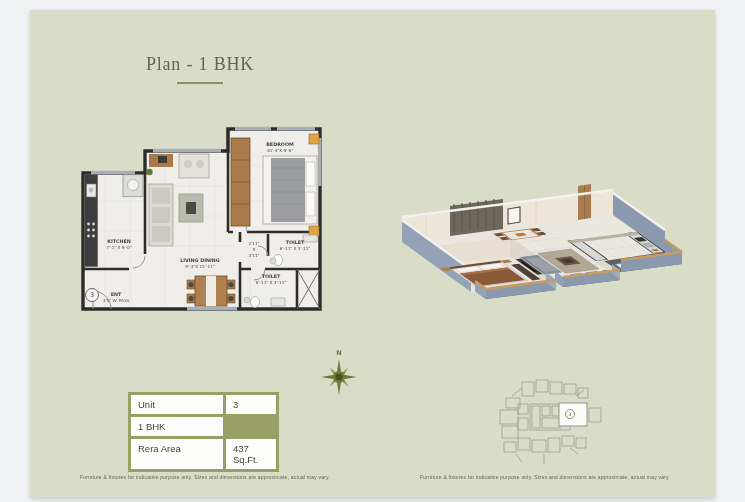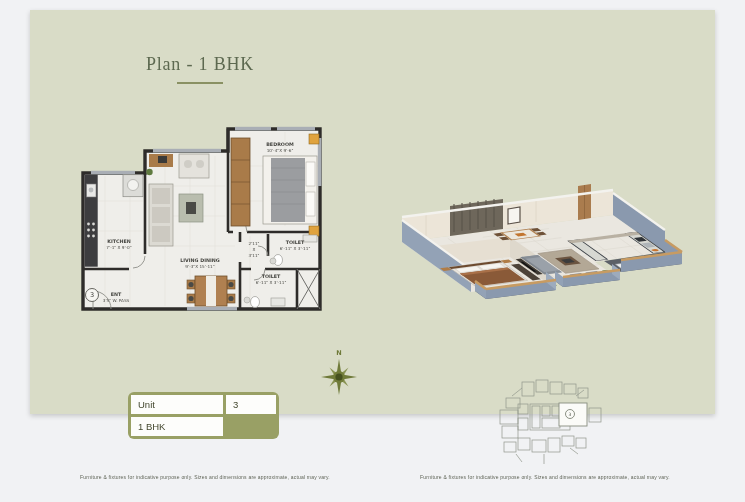--- a/index.html
+++ b/index.html
@@ -2,33 +2,33 @@
 <html><head>
 <meta charset="utf-8">
 <style>
   html,body{margin:0;padding:0;}
   body{
     width:745px;height:502px;overflow:hidden;position:relative;
     background:#f1f2f4;
     font-family:"Liberation Sans", sans-serif;
   }
   .card{
-    position:absolute;left:30px;top:10px;width:685px;height:404px;
+    position:absolute;left:30px;top:10px;width:685px;height:487px;
     background:#d9dcc7;box-shadow:0 2px 5px rgba(0,0,0,.18);
   }
   .title-wrap{position:absolute;left:0;top:44px;width:340px;text-align:center;}
   .title{
     font-family:"Liberation Serif", serif;
     font-size:18px;color:#5d6950;letter-spacing:.8px;
   }
   .title-underline{width:46px;height:2px;background:#8a9163;margin:7px auto 0;}
   .plan2d{position:absolute;left:45px;top:96px;}
   .plan3d{position:absolute;left:366px;top:92px;}
   .compass{position:absolute;left:288px;top:336px;}
-  .detail-table{position:absolute;left:98px;top:382px;background:#99a065;padding:3px;width:145px;border-radius:6px;}
+  .detail-table{position:absolute;left:98px;top:382px;background:#99a065;padding:3px;width:145px;}
   .dt-row{display:grid;grid-template-columns:92px 1fr;gap:3px;margin-bottom:3px;}
   .dt-row:last-child{margin-bottom:0;}
   .dt-cell{background:#fdfdfb;color:#44482f;font-size:9.5px;padding:4px 7px;line-height:11px;}
   .keyplan{position:absolute;left:462px;top:364px;}
   .disclaimer{
     position:absolute;top:464px;font-size:5px;color:#5f6457;text-align:center;
     letter-spacing:.2px;
   }
   .disclaimer.left{left:15px;width:320px;}
   .disclaimer.right{left:370px;width:290px;}
@@ -293,20 +293,24 @@
     <circle cx="21" cy="31" r="3.6" fill="#46511f"></circle>
   </svg>
 
   <div class="detail-table">
     <div class="dt-row">
       <div class="dt-cell">Unit</div>
       <div class="dt-cell">3</div>
     </div>
     <div class="dt-row">
       <div class="dt-cell">1 BHK</div>
+    </div>
+    <div class="dt-row">
+      <div class="dt-cell">Rera Area</div>
+      <div class="dt-cell">437 Sq.Ft.</div>
     </div>
   </div>
 
   <svg class="keyplan" width="118" height="98" viewBox="0 0 118 98">
     <g fill="none" stroke="#90968b" stroke-width="0.7">
       <rect x="38" y="30" width="40" height="26"></rect>
       <rect x="40" y="32" width="8" height="22"></rect>
       <rect x="50" y="32" width="8" height="10"></rect>
       <rect x="60" y="32" width="8" height="10"></rect>
       <rect x="50" y="44" width="18" height="10"></rect>

